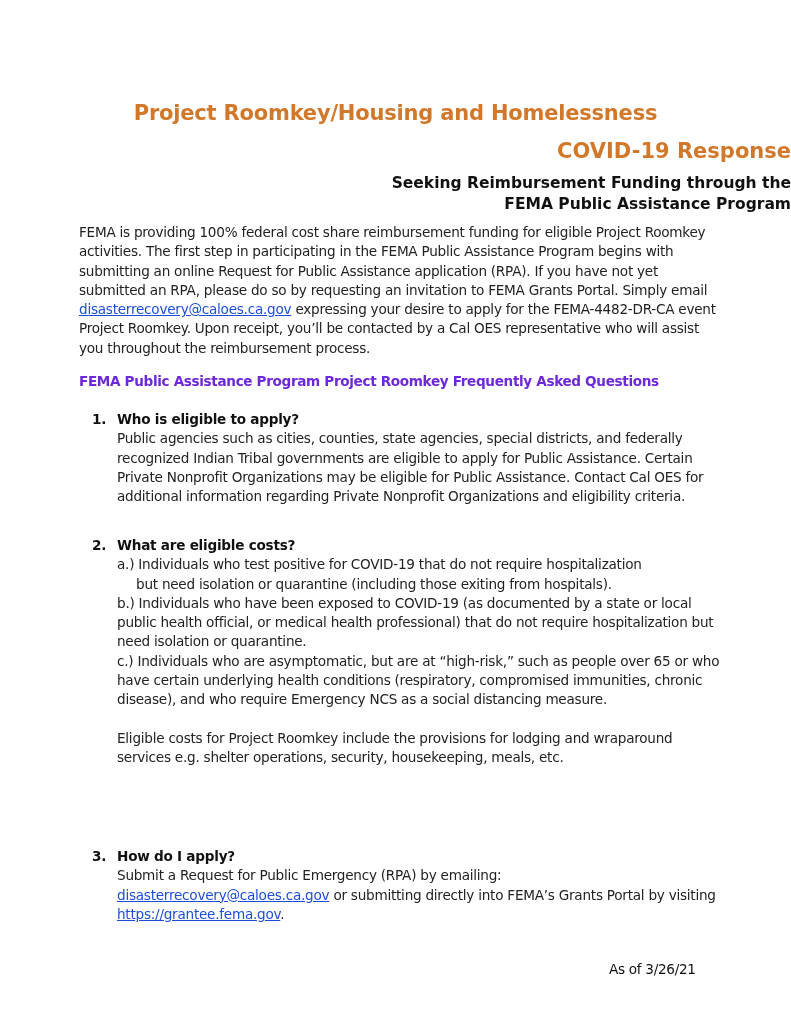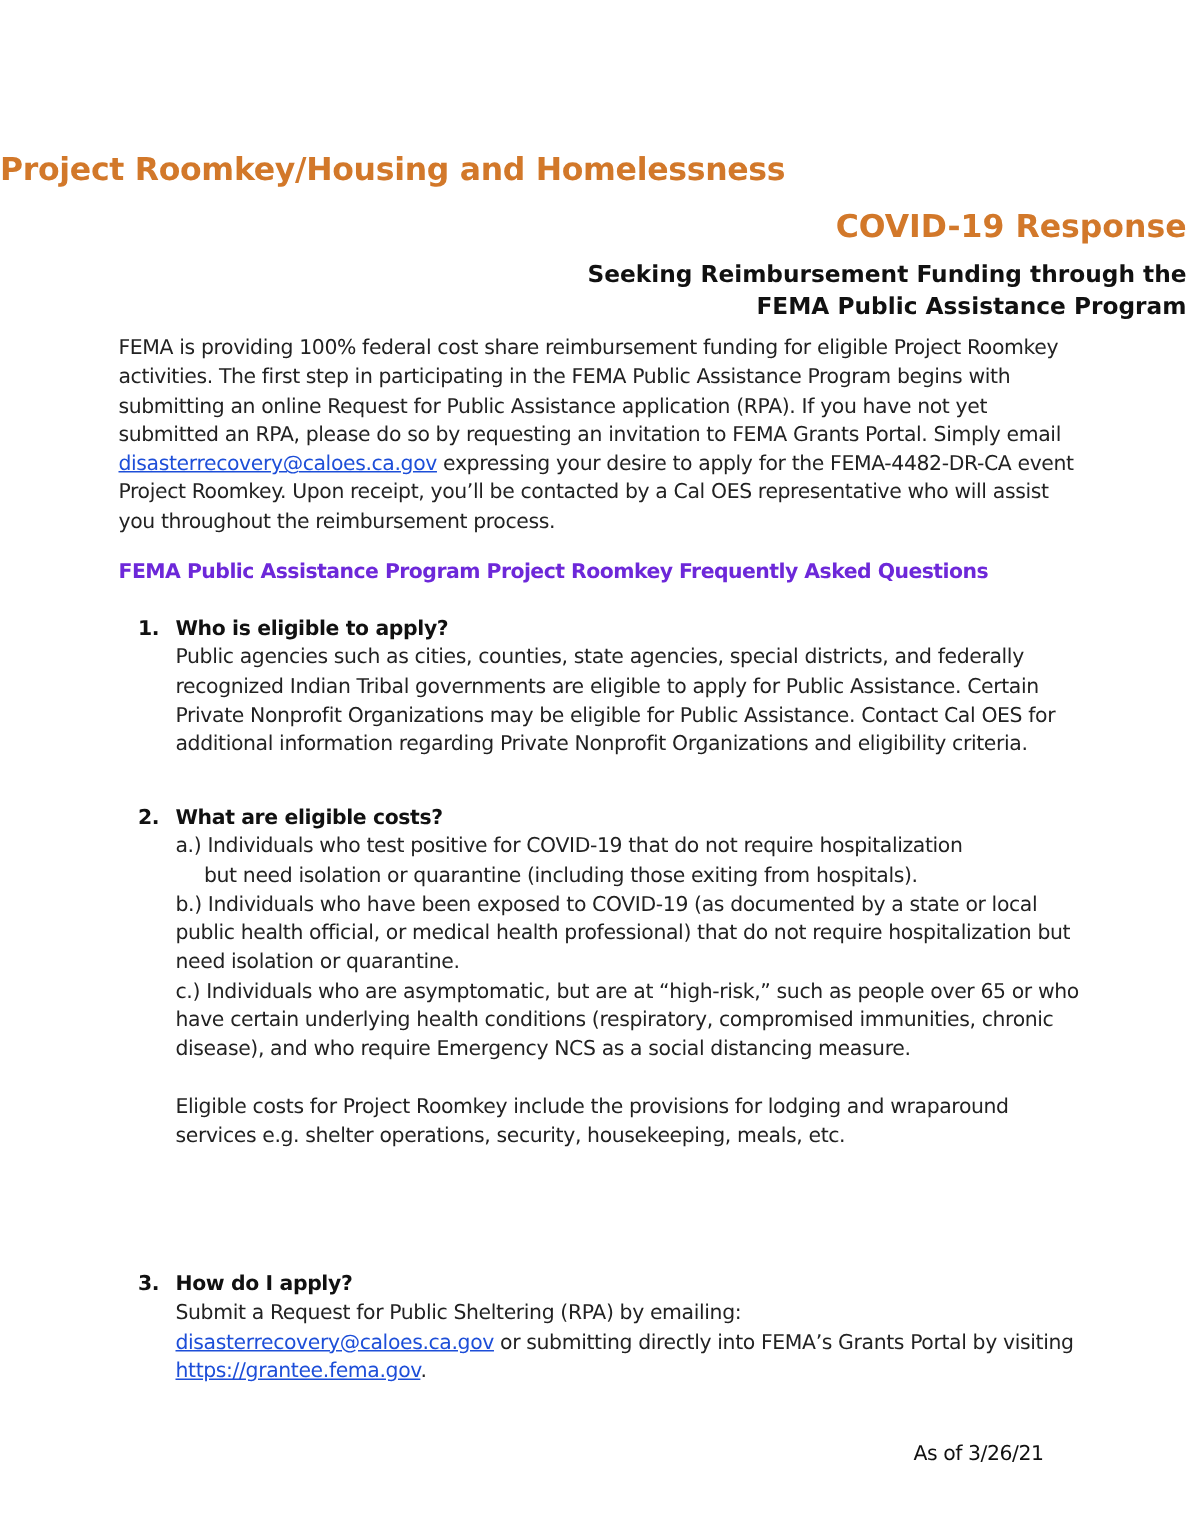--- a/index.html
+++ b/index.html
@@ -1,18 +1,18 @@
 <!DOCTYPE html>
 <html><head>
   <meta charset="utf-8">
   <style>
     html, body { margin: 0; padding: 0; background: #ffffff; }
     body { width: 791px; height: 1024px; position: relative; overflow: hidden; font-family: "DejaVu Sans", sans-serif; color: #1a1a1a; }
     .page { position: absolute; left: 0; top: 0; width: 791px; height: 1024px; }
-    .title1 { position: absolute; top: 101px; left: 0; width: 791px; font-size: 21px; font-weight: bold; color: #d2782a; letter-spacing: -0.2px; }
+    .title1 { position: absolute; top: 101px; left: 0; width: 791px; text-align: center; font-size: 21px; font-weight: bold; color: #d2782a; letter-spacing: -0.2px; }
     .title2 { position: absolute; top: 139px; left: 0; width: 791px; text-align: right; font-size: 21px; font-weight: bold; color: #d2782a; }
     .subtitle { position: absolute; top: 173px; left: 0; width: 791px; text-align: right; font-size: 15.5px; font-weight: bold; line-height: 21px; color: #111; }
     .intro { position: absolute; top: 223px; left: 79px; width: 640px; font-size: 13.6px; line-height: 19.3px; color: #222; letter-spacing: -0.25px; }
     .faq-heading { position: absolute; top: 373px; left: 79px; font-size: 13.6px; font-weight: bold; color: #6d28d9; letter-spacing: -0.35px; }
     .q { position: absolute; left: 92px; width: 630px; font-size: 13.6px; line-height: 19.3px; color: #222; letter-spacing: -0.25px; }
     .q .num { position: absolute; left: 0; font-weight: bold; color: #111; }
     .q .body { margin-left: 25px; }
     .q .qtitle { font-weight: bold; color: #111; }
     .q1 { top: 410px; }
     .q2 { top: 536px; }
@@ -57,20 +57,20 @@
       <div>c.) Individuals who are asymptomatic, but are at “high-risk,” such as people over 65 or who have certain underlying health conditions (respiratory, compromised immunities, chronic disease), and who require Emergency NCS as a social distancing measure.</div>
       <div class="gap"></div>
       <div>Eligible costs for Project Roomkey include the provisions for lodging and wraparound services e.g. shelter operations, security, housekeeping, meals, etc.</div>
     </div>
   </div>
 
   <div class="q q3">
     <span class="num">3.</span>
     <div class="body">
       <div class="qtitle">How do I apply?</div>
-      <div>Submit a Request for Public Sheltering (RPA) by emailing:</div>
+      <div>Submit a Request for Public Emergency (RPA) by emailing:</div>
       <div><a class="link">disasterrecovery@caloes.ca.gov</a><span> or submitting directly into FEMA’s Grants Portal by visiting  </span><a class="link">https://grantee.fema.gov</a><span>.</span></div>
     </div>
   </div>
 
   <div class="asof">As of 3/26/21</div>
 
 </div>
 
 </body></html>

